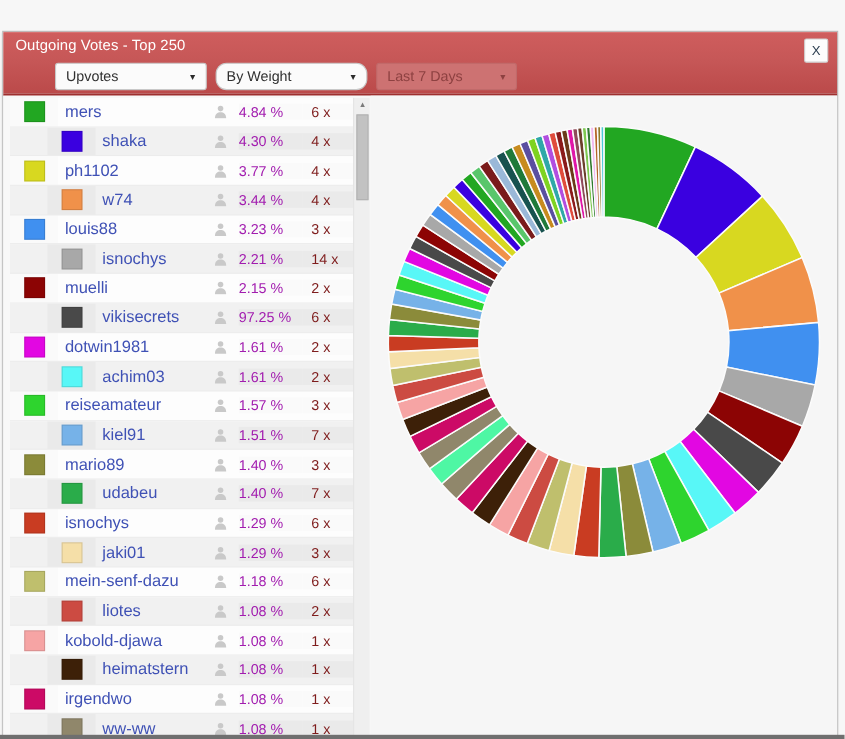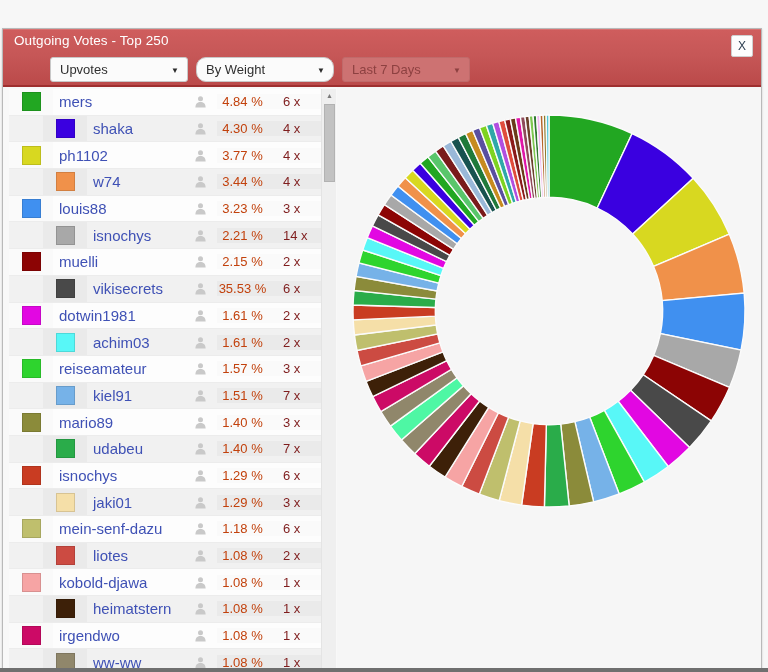--- a/index.html
+++ b/index.html
@@ -154,24 +154,24 @@
     cursor: pointer;
   }
   .cell-user {
     width: 34px; min-width: 34px;
     display: flex;
     align-items: center;
     justify-content: center;
   }
   .cell-pct {
     width: 58px; min-width: 58px;
-    text-align: center;
+    text-align: left;
     padding-right: 7px;
     font-size: 13px;
-    color: #c2410c;
+    color: #a21caf;
     box-sizing: border-box;
   }
   .cell-cnt {
     width: 46px; min-width: 46px;
     text-align: left;
     padding-left: 8px;
     font-size: 13px;
     color: #7f1d1d;
     box-sizing: border-box;
   }
@@ -356,21 +356,21 @@
             <div class="cell-sw">
               <div class="swatch" style="background: rgb(73, 73, 73);"></div>
             </div>
             <div class="cell-name">vikisecrets</div>
             <div class="cell-user">
               <svg width="13" height="13" viewBox="0 0 16 16" aria-hidden="true">
                 <circle cx="8" cy="4.6" r="3.1" fill="#c9c9c9"></circle>
                 <path d="M1.7 15.5 C1.7 10.6 4.6 8.6 8 8.6 C11.4 8.6 14.3 10.6 14.3 15.5 Z" fill="#c9c9c9"></path>
               </svg>
             </div>
-            <div class="cell-pct">35.53 %</div>
+            <div class="cell-pct">97.25 %</div>
             <div class="cell-cnt">6 x</div>
           </div>
           <div class="row">
             <div class="cell-sw">
               <div class="swatch" style="background: rgb(226, 7, 226);"></div>
             </div>
             <div class="cell-name">dotwin1981</div>
             <div class="cell-user">
               <svg width="13" height="13" viewBox="0 0 16 16" aria-hidden="true">
                 <circle cx="8" cy="4.6" r="3.1" fill="#c9c9c9"></circle>

